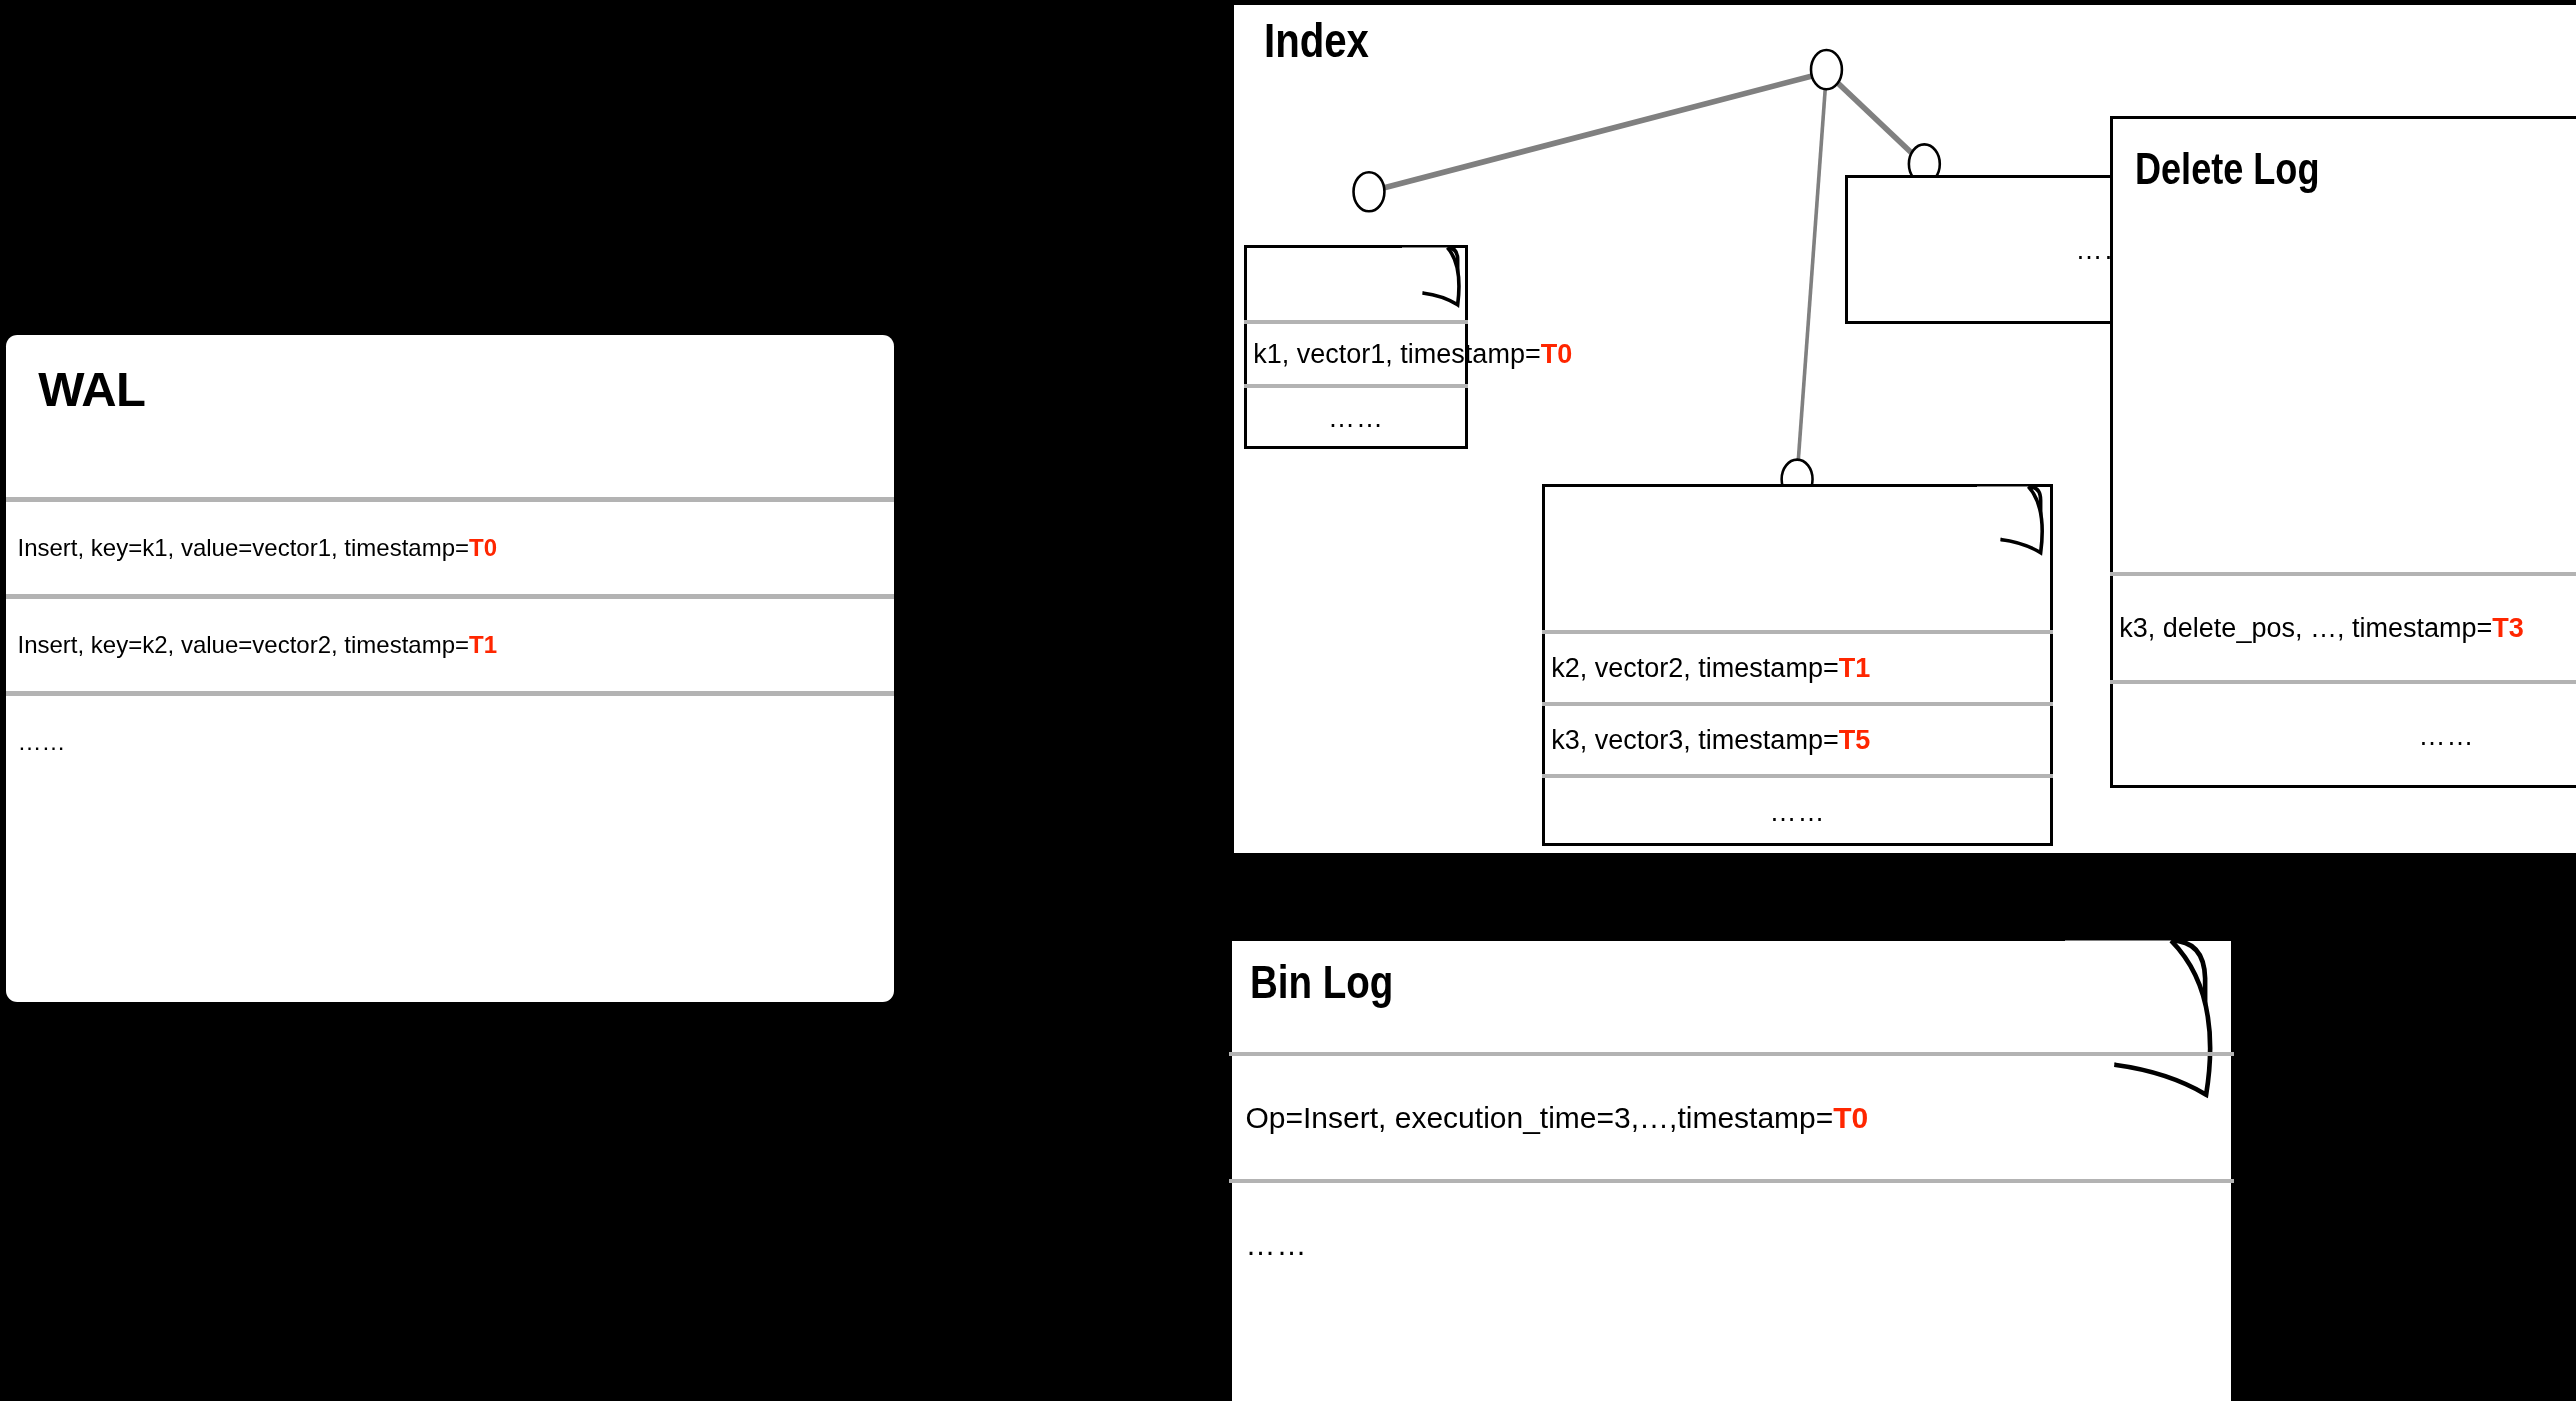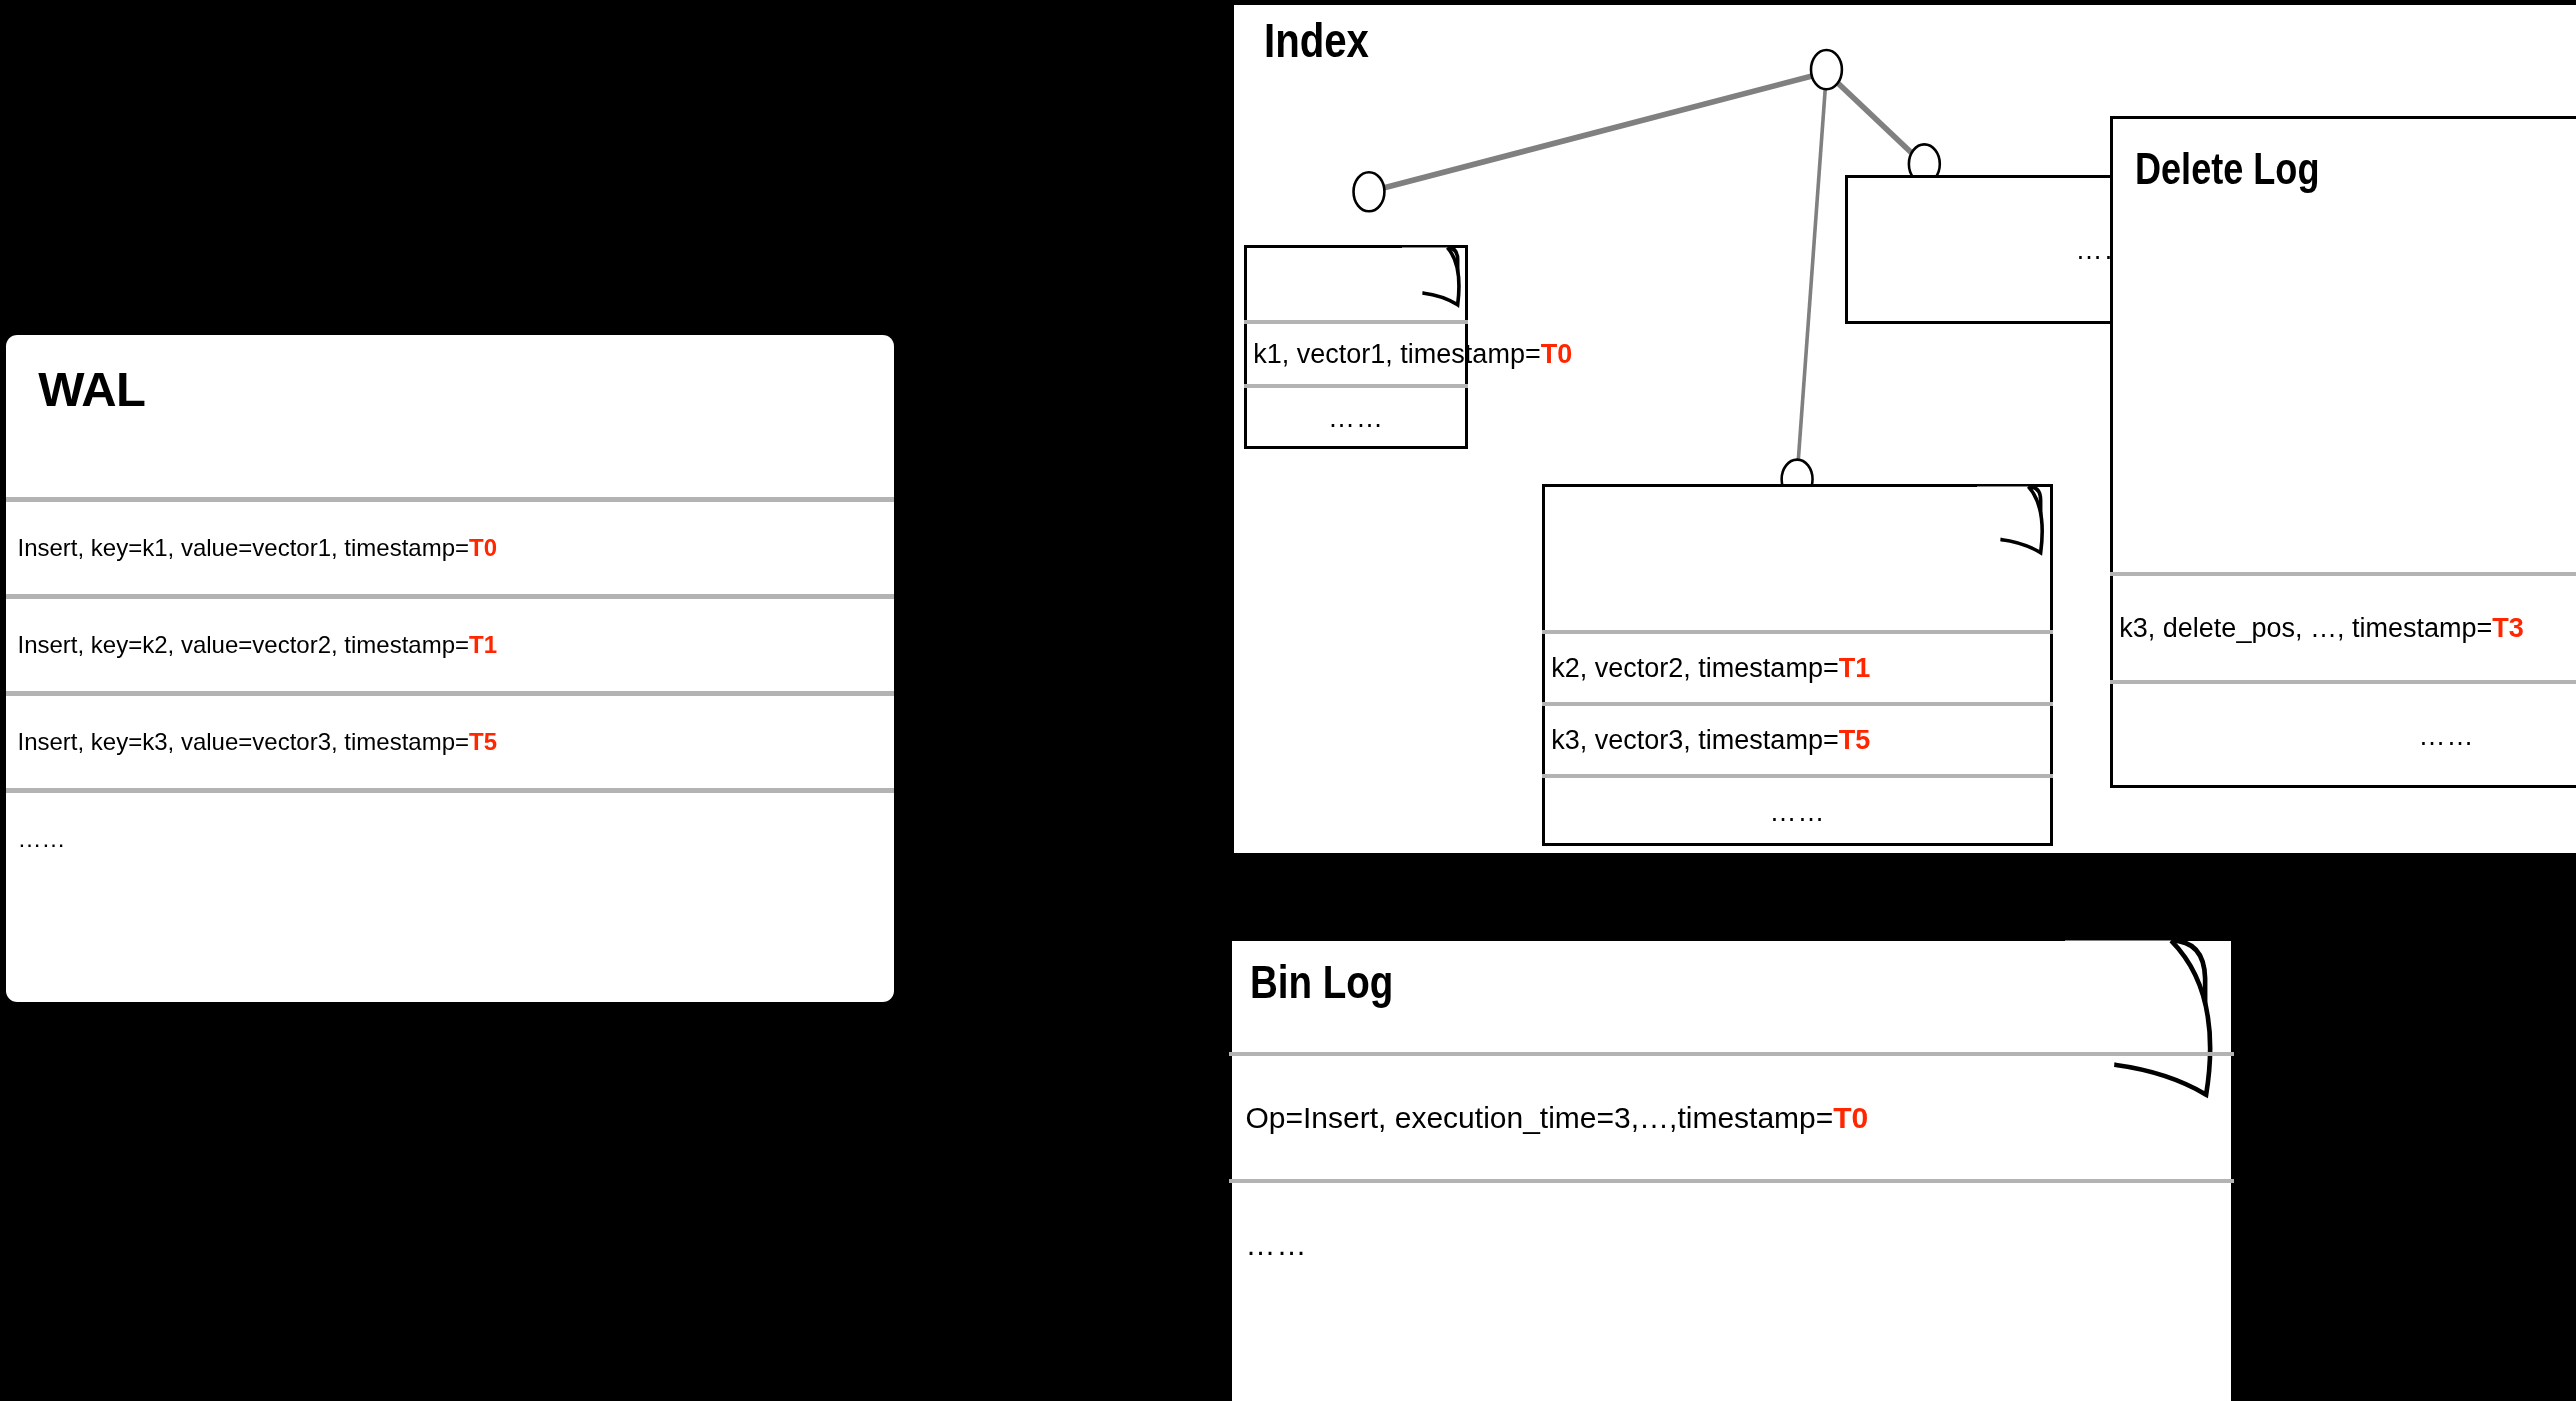--- a/index.html
+++ b/index.html
@@ -78,23 +78,20 @@
 <body>
 
 <div class="panel" id="wal">
   <div class="wal-title">WAL</div>
   <div class="wal-rows">
     <div class="wal-row">
       <div class="txt"><span>Insert, key=k1, value=vector1, timestamp=</span><span class="red">T0</span></div>
     </div>
     <div class="wal-row">
       <div class="txt"><span>Insert, key=k2, value=vector2, timestamp=</span><span class="red">T1</span></div>
-    </div>
-    <div class="wal-row">
-      <div class="txt"><span>Insert, key=k3, value=vector3, timestamp=</span><span class="red">T5</span></div>
     </div>
     <div class="wal-row">
       <div class="txt">……</div>
     </div>
   </div>
 </div>
 
 <div class="panel" id="index">
   <div class="index-title">Index</div>
 

